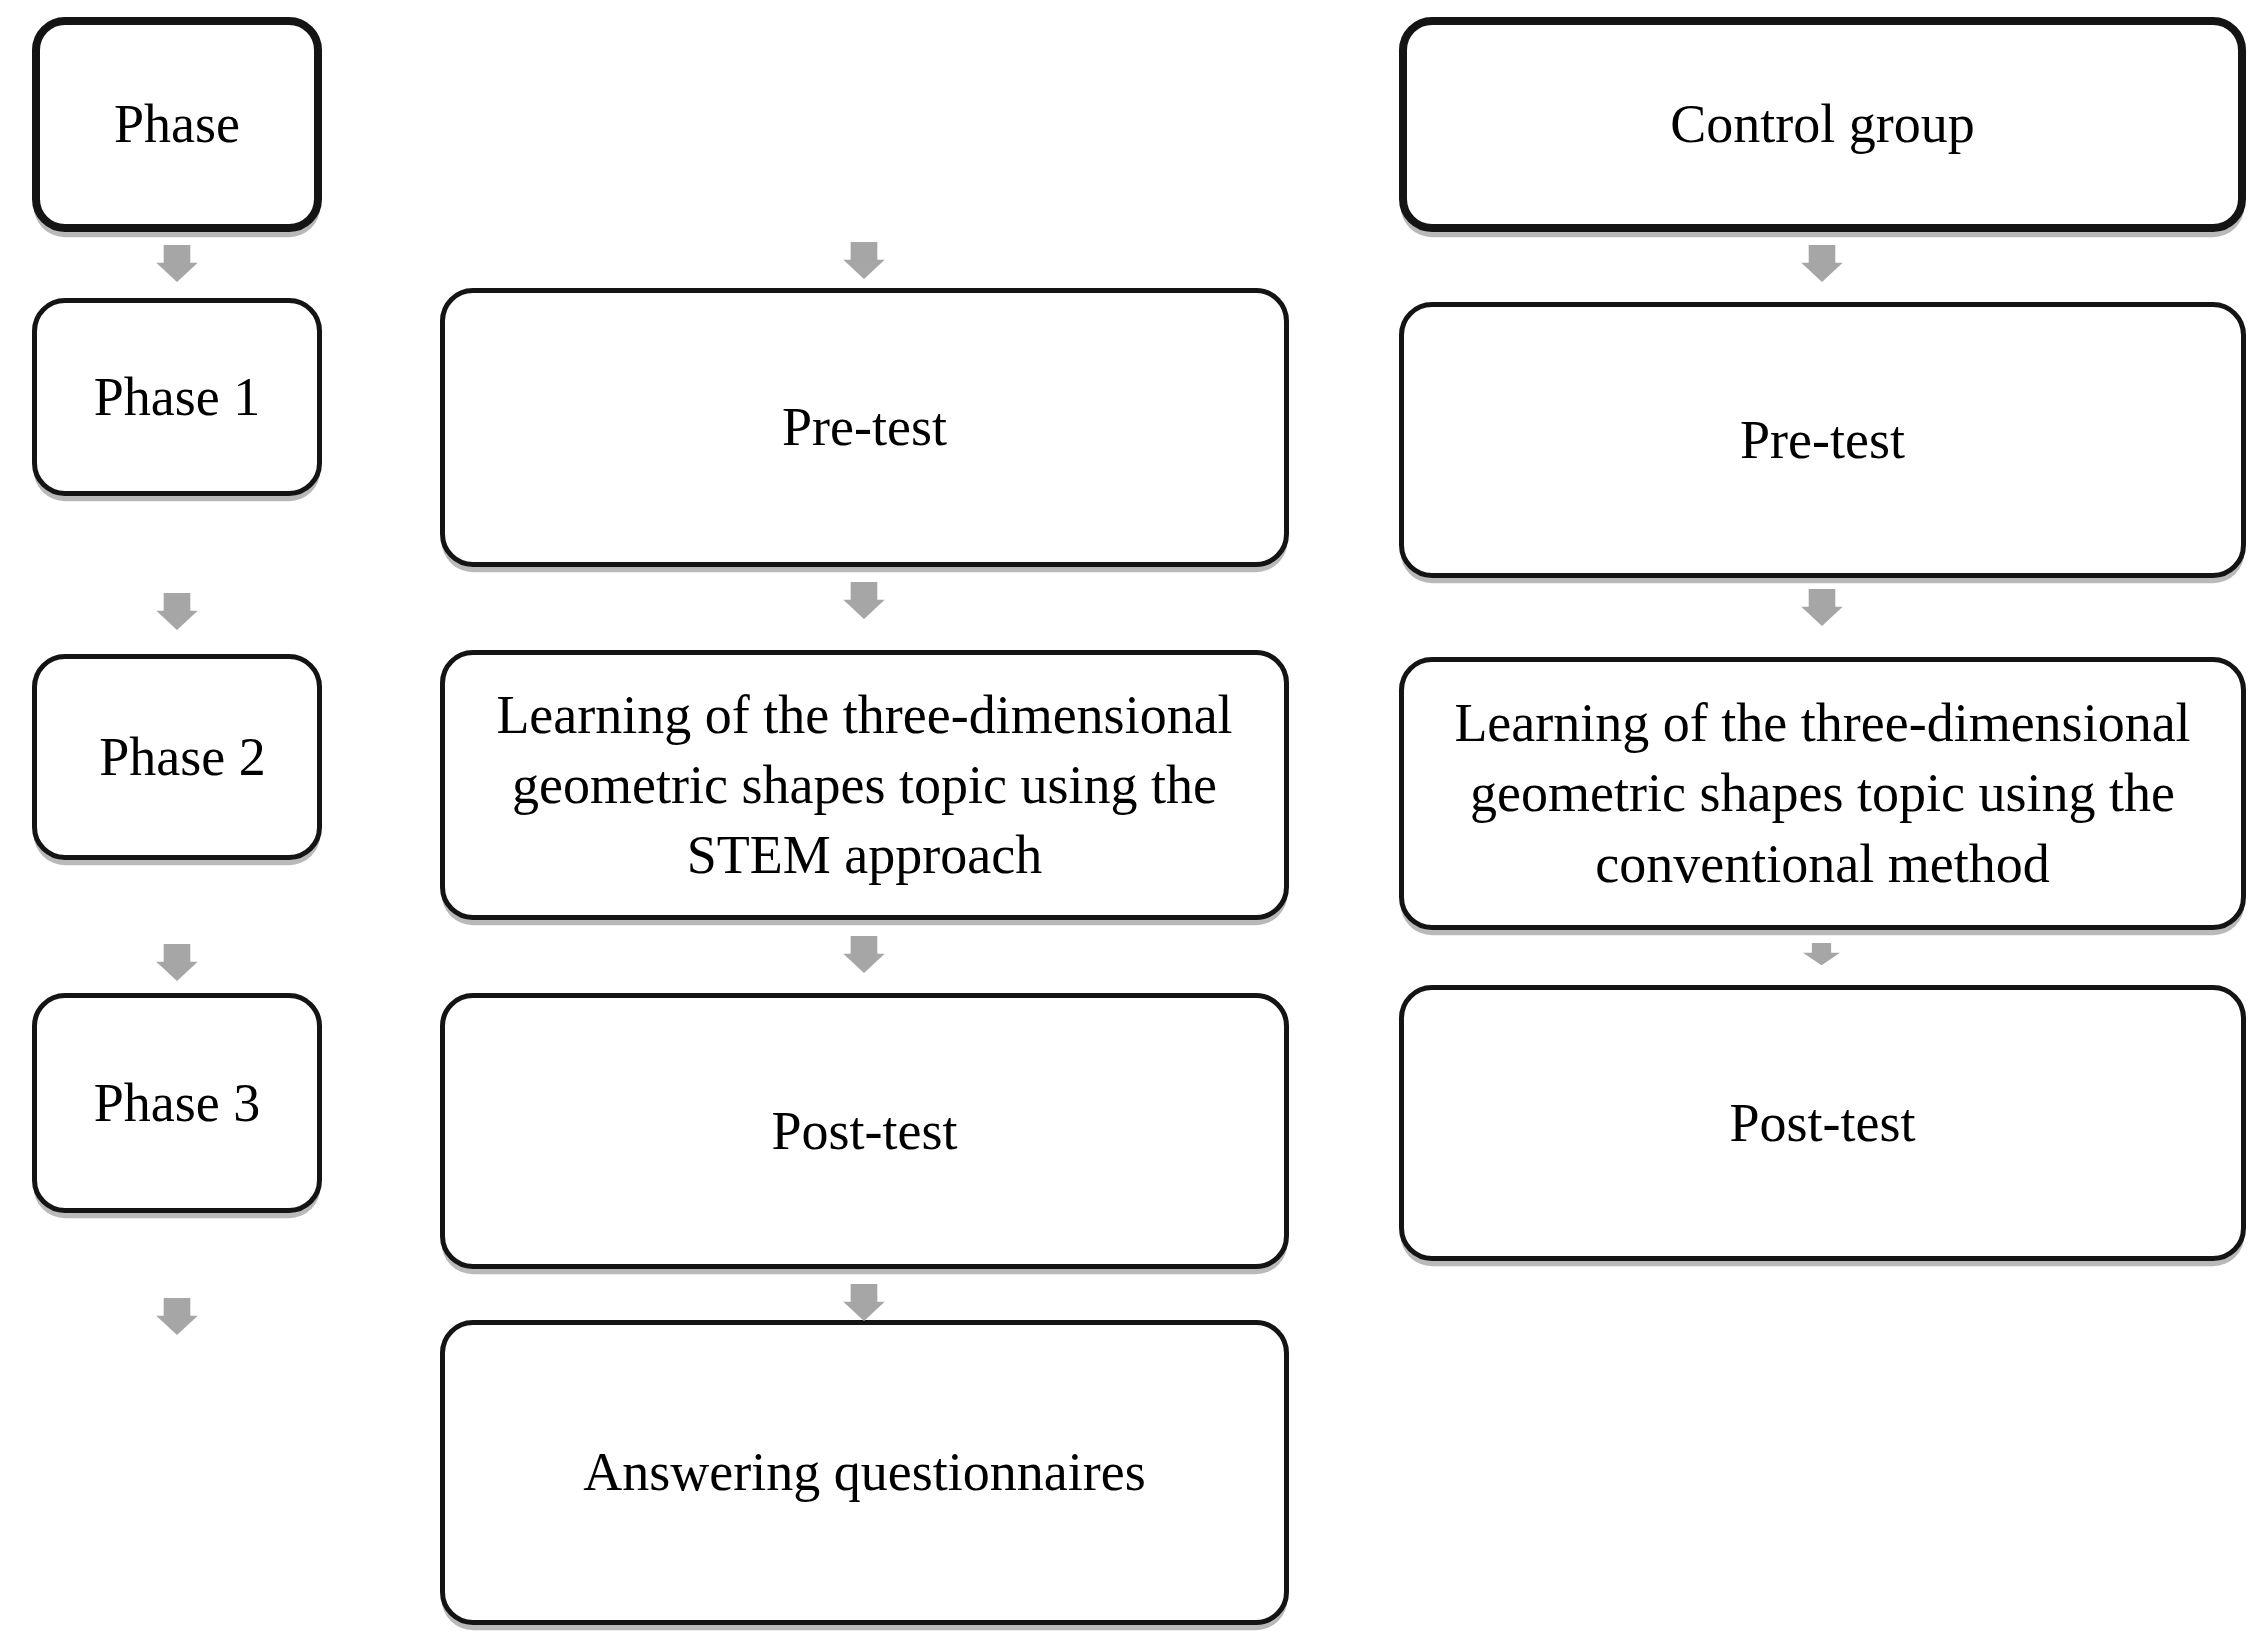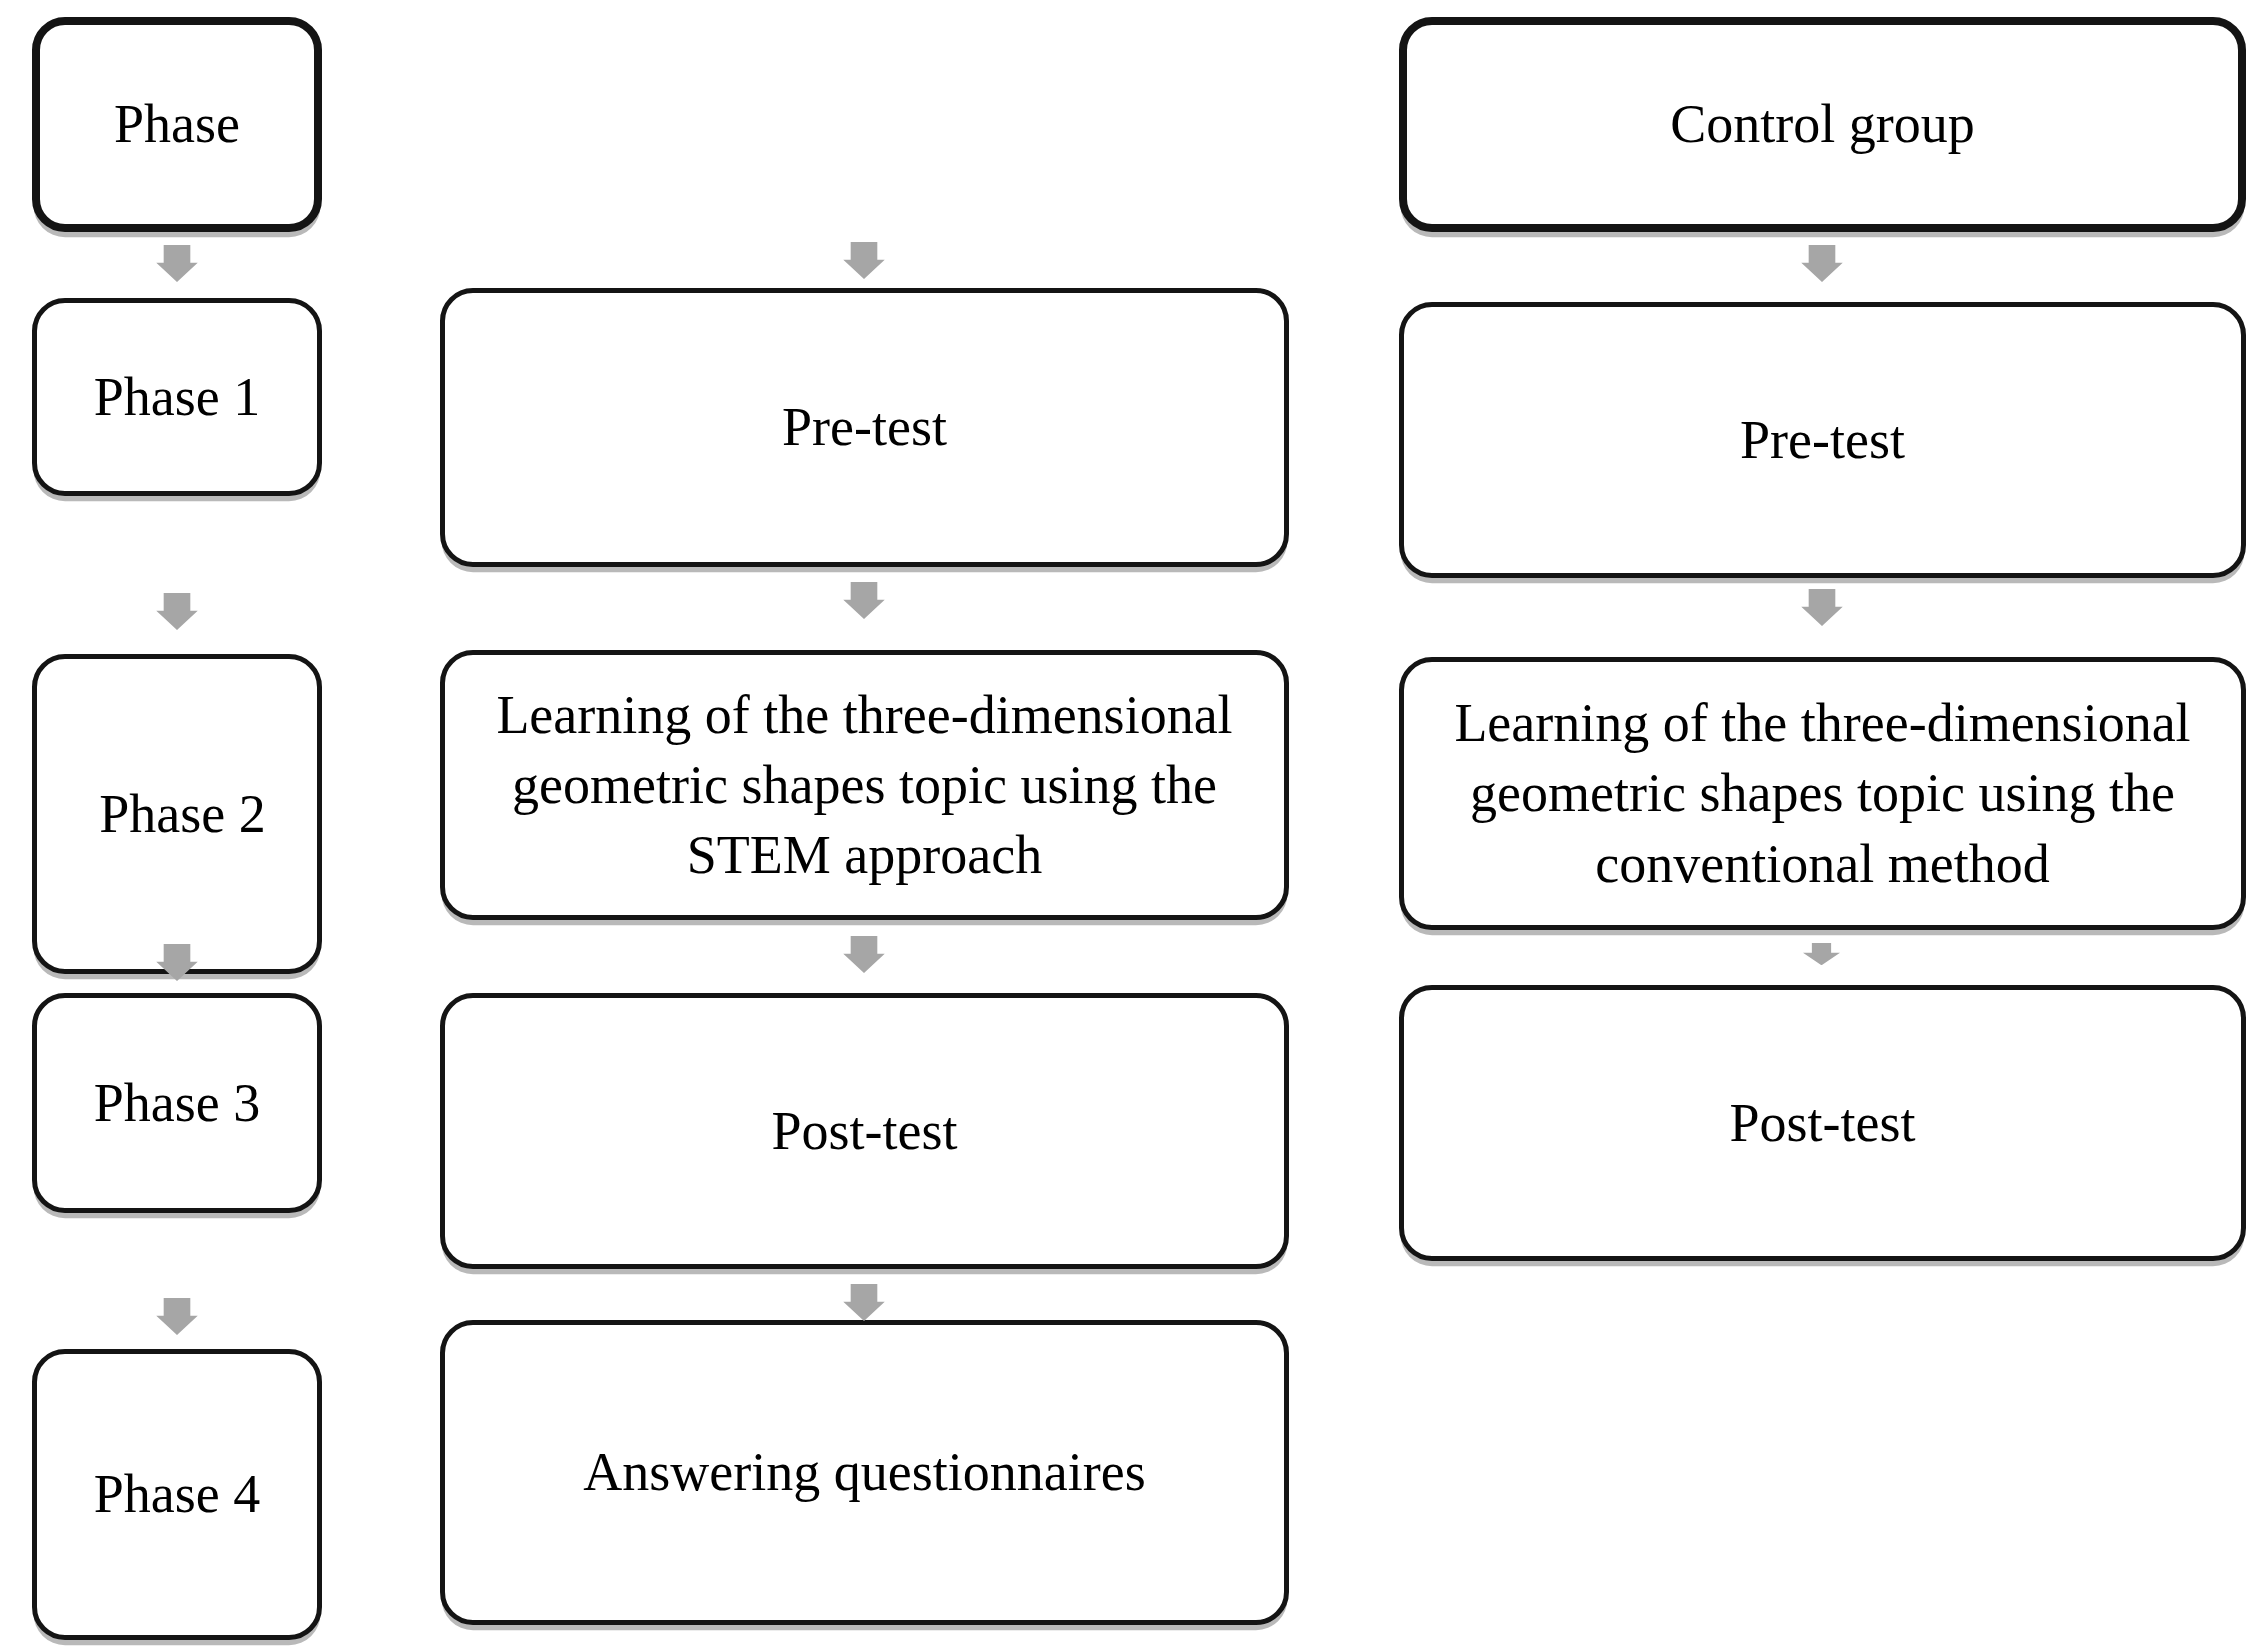--- a/index.html
+++ b/index.html
@@ -33,21 +33,21 @@
     padding:0 15px;
   }
   .box.header{border-width:8.2px;}
   
   .c1{left:32px;width:290px;text-align:right;}
   .c2{left:440px;width:849px;}
   .c3{left:1399px;width:847px;}
   
   .hdr{top:17px;height:215px;}
   .c1r1{top:298px;height:198px;}
-  .c1r2{top:654px;height:320px;padding-left:26px;}
+  .c1r2{top:654px;height:206px;padding-left:26px;}
   .c1r3{top:993px;height:220px;}
   .c1r4{top:1349px;height:291px;}
   .c2r1{top:288px;height:279px;}
   .c2r2{top:650px;height:270px;}
   .c2r3{top:993px;height:276px;}
   .c2r4{top:1276px;height:305px;margin-top:44px;}
   .c3r1{top:302px;height:276px;}
   .c3r2{top:657px;height:273px;}
   .c3r3{top:985px;height:276px;}
   
@@ -64,21 +64,20 @@
 </style>
 </head>
 <body>
 
 <div class="canvas">
 
   <div class="box header c1 hdr">Phase</div>
   <div class="box c1 c1r1">Phase 1</div>
   <div class="box c1 c1r2">Phase 2</div>
   <div class="box c1 c1r3">Phase 3</div>
-  <div class="box c1 c1r4">Phase 4</div>
 
   <span class="arrow ax1 a11">
     <svg viewBox="0 0 56 50">
         <polygon points="10,0 46,0 46,24 56,24 28,50 0,24 10,24" style="fill:var(--arrow)"></polygon>
       </svg>
   </span>
   <span class="arrow ax1 a12">
     <svg viewBox="0 0 56 50">
         <polygon points="10,0 46,0 46,24 56,24 28,50 0,24 10,24" style="fill:var(--arrow)"></polygon>
       </svg>

